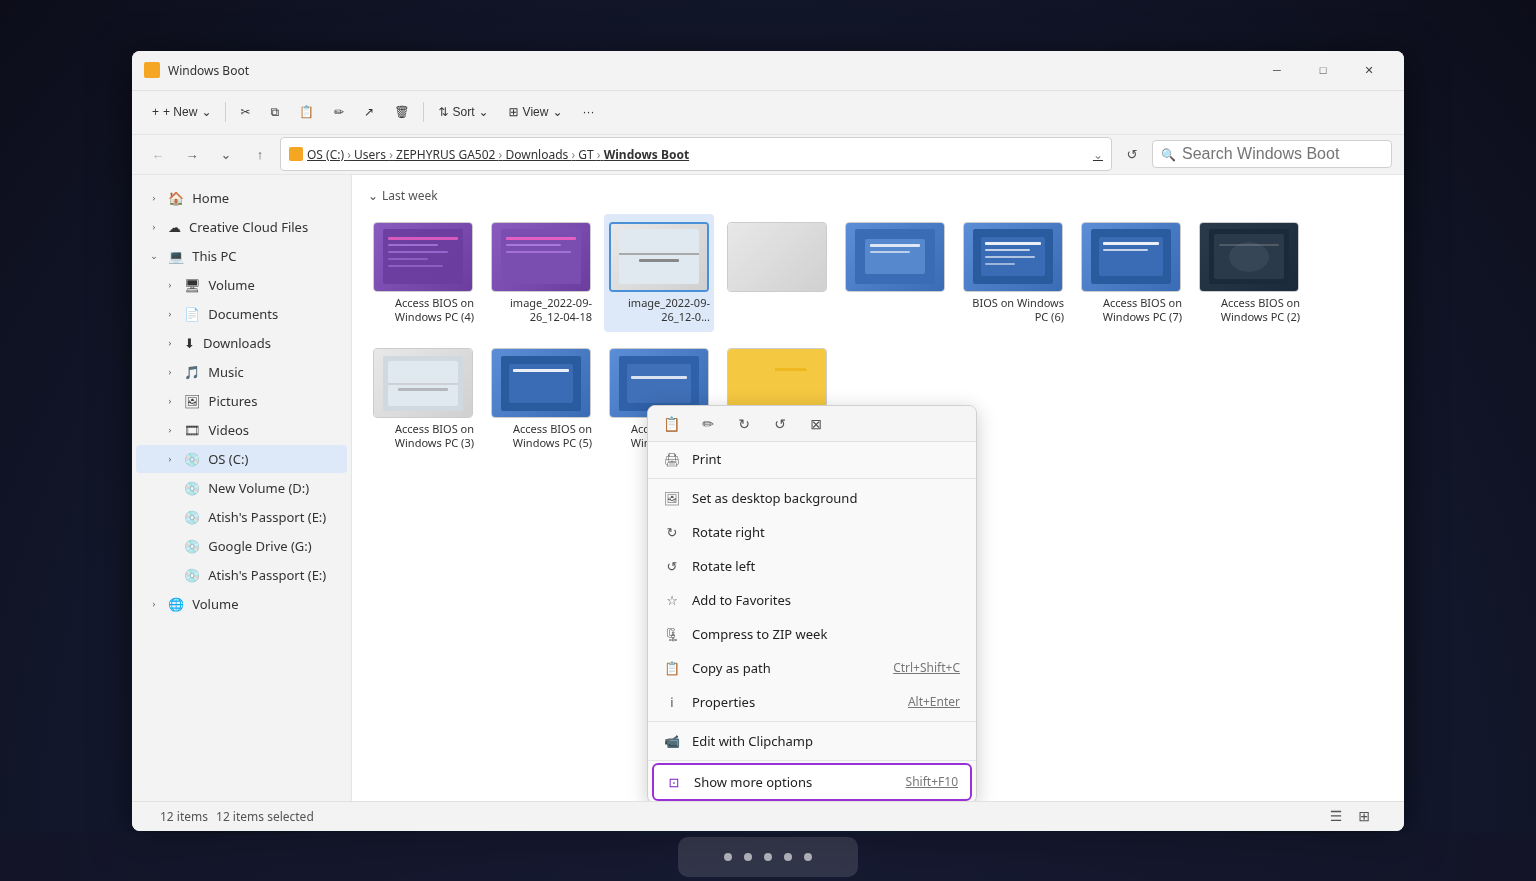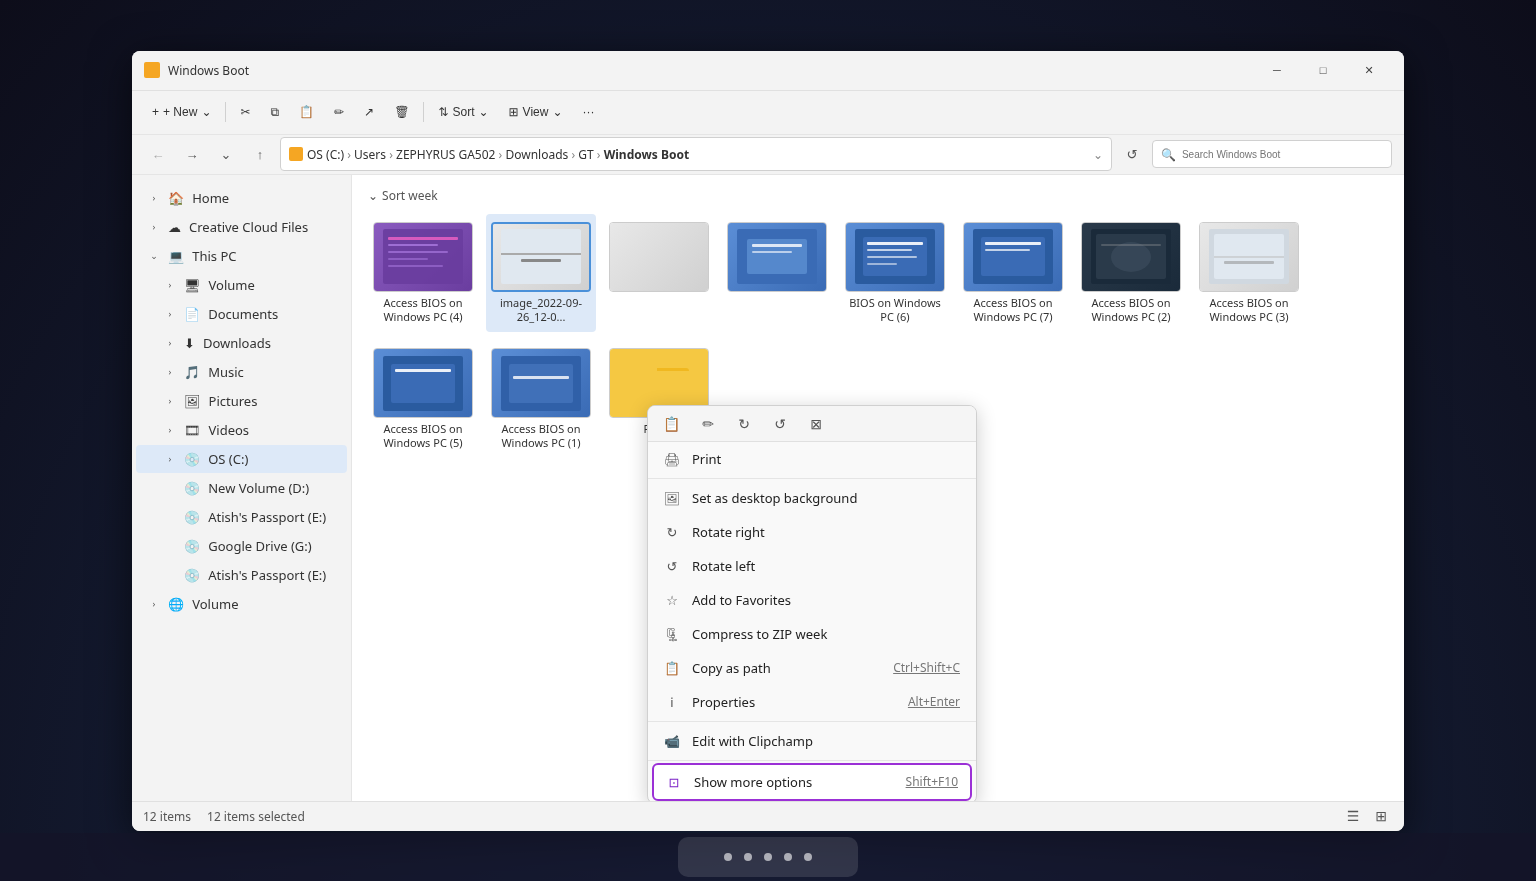--- a/index.html
+++ b/index.html
@@ -124,20 +124,21 @@
       height: 28px;
       background: white;
       border: 1px solid #d0d0d0;
       border-radius: 4px;
       display: flex;
       align-items: center;
       padding: 16px 8px;
       gap: 4px;
       font-size: 12px;
       color: #333;
+      text-decoration: underline;
     }
     .breadcrumb-icon {
       width: 14px;
       height: 14px;
       background: #f5a623;
       border-radius: 2px;
       flex-shrink: 0;
     }
     .breadcrumb-chevron {
       margin-left: auto;
@@ -163,21 +164,21 @@
       background: white;
       display: flex;
       align-items: center;
       padding: 0 8px;
       gap: 6px;
     }
     .search-icon { color: #888; font-size: 12px; }
     .search-input {
       border: none;
       outline: none;
-      font-size: 10px;
+      font-size: 16px;
       color: #888;
       background: transparent;
       flex: 1;
     }
     
     .main {
       display: flex;
       flex: 1;
       overflow: hidden;
     }
@@ -233,21 +234,21 @@
       grid-template-columns: repeat(auto-fill, 110px);
       gap: 8px;
     }
     .file-item {
       display: flex;
       flex-direction: column;
       align-items: center;
       padding: 8px 4px;
       border-radius: 4px;
       cursor: pointer;
-      text-align: center;
+      text-align: right;
     }
     .file-thumb {
       width: 100px;
       height: 70px;
       background: #e0e0e0;
       border-radius: 4px;
       overflow: hidden;
       display: flex;
       align-items: center;
       justify-content: center;
@@ -348,24 +349,24 @@
       margin: 2px 4px;
       padding: 8px 12px;
     }
     
     .status-bar {
       height: 30px;
       background: #f3f3f3;
       border-top: 1px solid #e0e0e0;
       display: flex;
       align-items: center;
-      padding: 0 11px;
+      padding: 0 28px;
       font-size: 12px;
       color: #555;
-      gap: 16px;
+      gap: 8px;
       flex-shrink: 0;
     }
     .status-bar-right {
       margin-left: auto;
       display: flex;
       gap: 4px;
     }
     .view-btn {
       width: 24px;
       height: 24px;
@@ -576,41 +577,54 @@
         <span class="sidebar-chevron">›</span>
         <span>🌐</span>
         <span>Volume</span>
       </div>
 
     </div>
 
     <div class="content">
       <div class="section-label">
         <span>⌄</span>
-        <span>Sort week</span>
+        <span>Last week</span>
       </div>
 
       <div class="files-grid">
 
         <div class="file-item">
           <div class="file-thumb">
             <div class="file-thumb-inner file-thumb-purple">
               <svg width="80" height="55" viewBox="0 0 80 55" style="opacity:0.9">
                 <rect x="0" y="0" width="80" height="55" fill="#6a3d9f" rx="2"></rect>
                 <rect x="5" y="8" width="70" height="3" fill="rgba(255,100,200,0.8)" rx="1"></rect>
                 <rect x="5" y="15" width="50" height="2" fill="rgba(200,150,255,0.6)" rx="1"></rect>
                 <rect x="5" y="22" width="60" height="2" fill="rgba(200,150,255,0.5)" rx="1"></rect>
                 <rect x="5" y="29" width="40" height="2" fill="rgba(200,150,255,0.4)" rx="1"></rect>
                 <rect x="5" y="36" width="55" height="2" fill="rgba(200,150,255,0.4)" rx="1"></rect>
               </svg>
             </div>
           </div>
           <span class="file-name">Access BIOS on Windows PC (4)</span>
         </div>
 
+        <div class="file-item">
+          <div class="file-thumb">
+            <div class="file-thumb-inner file-thumb-purple">
+              <svg width="80" height="55" viewBox="0 0 80 55">
+                <rect x="0" y="0" width="80" height="55" fill="#7a4db0" rx="2"></rect>
+                <rect x="5" y="8" width="70" height="3" fill="rgba(255,100,200,0.8)" rx="1"></rect>
+                <rect x="5" y="15" width="55" height="2" fill="rgba(200,150,255,0.6)" rx="1"></rect>
+                <rect x="5" y="22" width="65" height="2" fill="rgba(200,150,255,0.5)" rx="1"></rect>
+              </svg>
+            </div>
+          </div>
+          <span class="file-name">image_2022-09-26_12-04-18</span>
+        </div>
 
         <div class="file-item" style="background:#dde9f8;">
           <div class="file-thumb" style="border-color:#4a90d9;border-width:2px;">
             <div class="file-thumb-inner file-thumb-light">
               <svg width="80" height="55" viewBox="0 0 80 55">
                 <rect x="0" y="0" width="80" height="55" fill="#e0e8f0" rx="2"></rect>
                 <line x1="0" y1="25" x2="80" y2="25" stroke="#aaa" stroke-width="2"></line>
                 <rect x="20" y="30" width="40" height="3" fill="#888" rx="1"></rect>
               </svg>
             </div>

